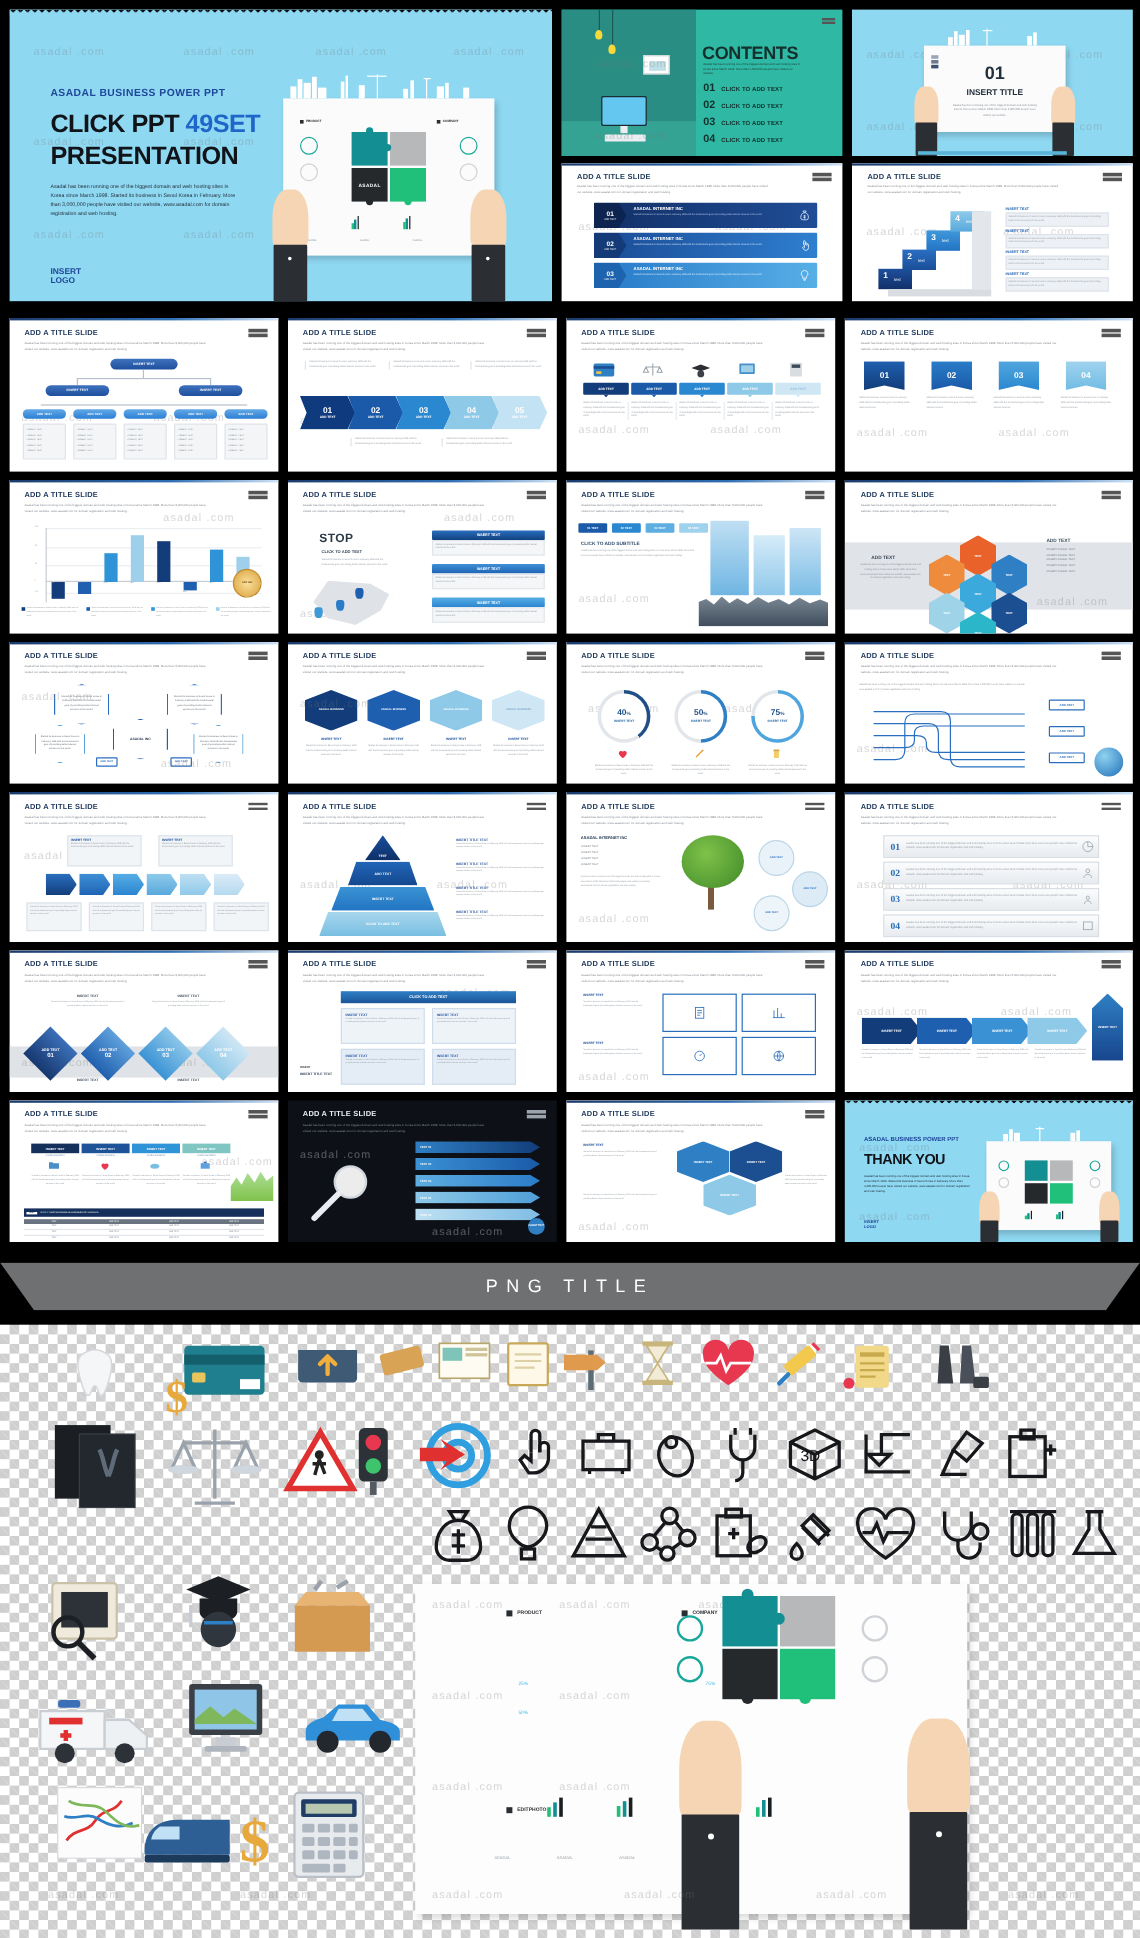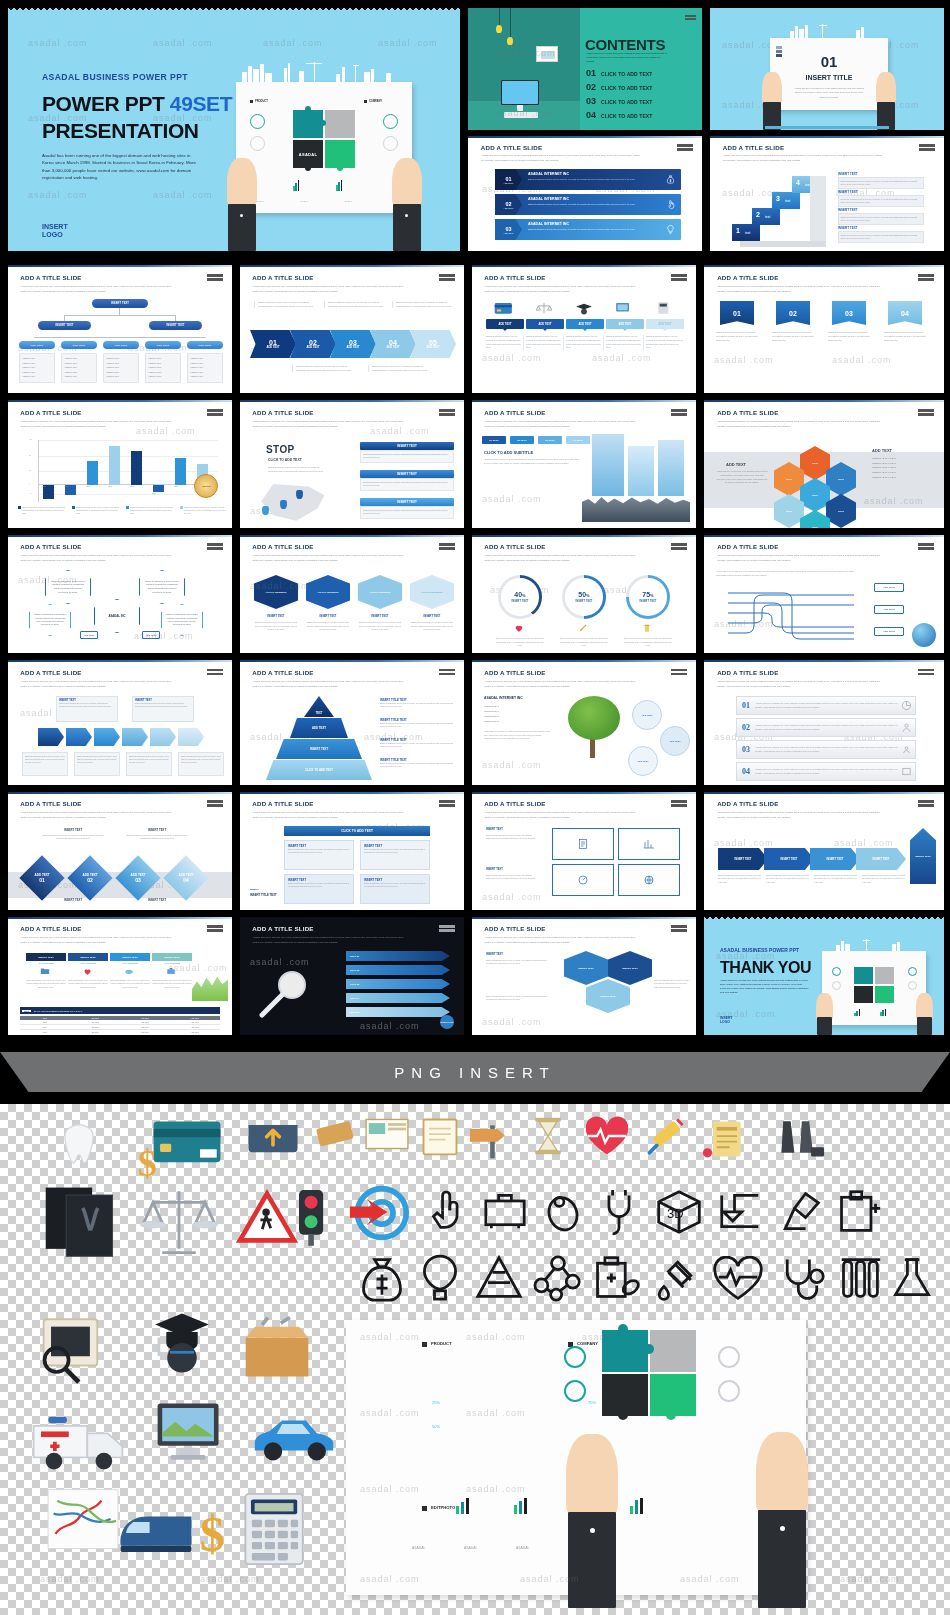--- a/index.html
+++ b/index.html
@@ -139,21 +139,21 @@
     <div class="wm" style="left:145px;top:30px;">asadal .com</div>
     <div class="wm" style="left:255px;top:30px;">asadal .com</div>
     <div class="wm" style="left:370px;top:30px;">asadal .com</div>
     <div class="wm" style="left:20px;top:105px;">asadal .com</div>
     <div class="wm" style="left:145px;top:105px;">asadal .com</div>
     <div class="wm" style="left:20px;top:182px;">asadal .com</div>
     <div class="wm" style="left:145px;top:182px;">asadal .com</div>
 
     <div class="hero-kicker" style="left:34px;top:64px;font-size:8.6px;letter-spacing:.4px;">ASADAL BUSINESS POWER PPT</div>
     <div class="hero-h1" style="left:34px;top:84px;font-size:21px;">
-      <span>POWER PPT </span><b>49SET</b>
+      <span>CLICK PPT </span><b>49SET</b>
     </div>
     <div class="hero-h1" style="left:34px;top:111px;font-size:21px;">PRESENTATION</div>
     <div class="hero-body" style="left:34px;top:144px;width:160px;font-size:4.4px;">Asadal has been running one of the biggest domain and web hosting sites in Korea since March 1998. Started its business in Seoul Korea in February. More than 3,000,000 people have visited our website,  www.asadal.com for domain registration and web hosting.</div>
     <div class="hero-logo" style="left:34px;top:215px;font-size:7px;">
       <div>INSERT</div>
       <div>LOGO</div>
     </div>
 
     <div class="board" style="left:228px;top:74px;width:176px;height:131px;">
       <div class="city" style="height:20px;">
@@ -1470,21 +1470,21 @@
     <div class="wm" style="left:10px;top:100px;">asadal .com</div>
   </div>
 
   <div class="hero" style="left:704px;top:917px;width:240px;height:118px;">
     <div class="zig" style="height:4px;"></div>
     <div class="wm" style="left:12px;top:34px;">asadal .com</div>
     <div class="wm" style="left:140px;top:34px;">asadal .com</div>
     <div class="wm" style="left:12px;top:92px;">asadal .com</div>
 
     <div class="hero-kicker" style="left:16px;top:30px;font-size:5px;">ASADAL BUSINESS POWER PPT</div>
-    <div class="hero-h1" style="left:16px;top:42px;font-size:16px;">THANK YOU</div>
+    <div class="hero-h1" style="left:16px;top:42px;font-size:12px;">THANK YOU</div>
     <div class="hero-body" style="left:16px;top:62px;width:92px;font-size:2.4px;">Asadal has been running one of the biggest domain and web hosting sites in Korea since March 1998. Started its business in Seoul Korea in February. More than 3,000,000 people have visited our website,  www.asadal.com for domain registration and web hosting.</div>
     <div class="hero-logo" style="left:16px;top:100px;font-size:3.4px;">
       <div>INSERT</div>
       <div>LOGO</div>
     </div>
 
     <div class="board" style="left:118px;top:34px;width:104px;height:74px;">
       <div class="city" style="height:12px;">
         <i style="left:14px;width:4px;height:6px;"></i>
           <i style="left:19px;width:3px;height:10px;"></i>
@@ -1516,21 +1516,21 @@
         </div>
     </div>
     <div class="hand" style="left:112px;top:76px;width:17px;height:27px;"></div>
     <div class="cuff" style="left:113px;top:100px;width:15px;height:18px;"></div>
     <div class="hand" style="left:212px;top:76px;width:17px;height:27px;"></div>
     <div class="cuff" style="left:213px;top:100px;width:15px;height:18px;"></div>
   </div>
 
   <div class="pngband" style="top:1040px;height:70px;">
     <div class="trap" style="left:0;right:0;top:12px;height:40px;">
-      <span>PNG INSERT</span>
+      <span>PNG TITLE</span>
     </div>
   </div>
 
   <div class="checker" style="left:0;top:1104px;width:950px;height:511px;">
 
     <div class="ico" style="left:52px;top:14px;width:54px;height:54px;">
       <svg viewBox="0 0 60 60" width="54" height="54">
           <path d="M18 12c8-6 16-6 24 0 5 4 4 14 1 24-2 7-4 14-7 14s-3-9-6-9-3 9-6 9-5-7-7-14c-3-10-4-20 1-24z" fill="#f4f6f8" stroke="#d4d9de" stroke-width="1.4"></path>
         </svg>
     </div>

